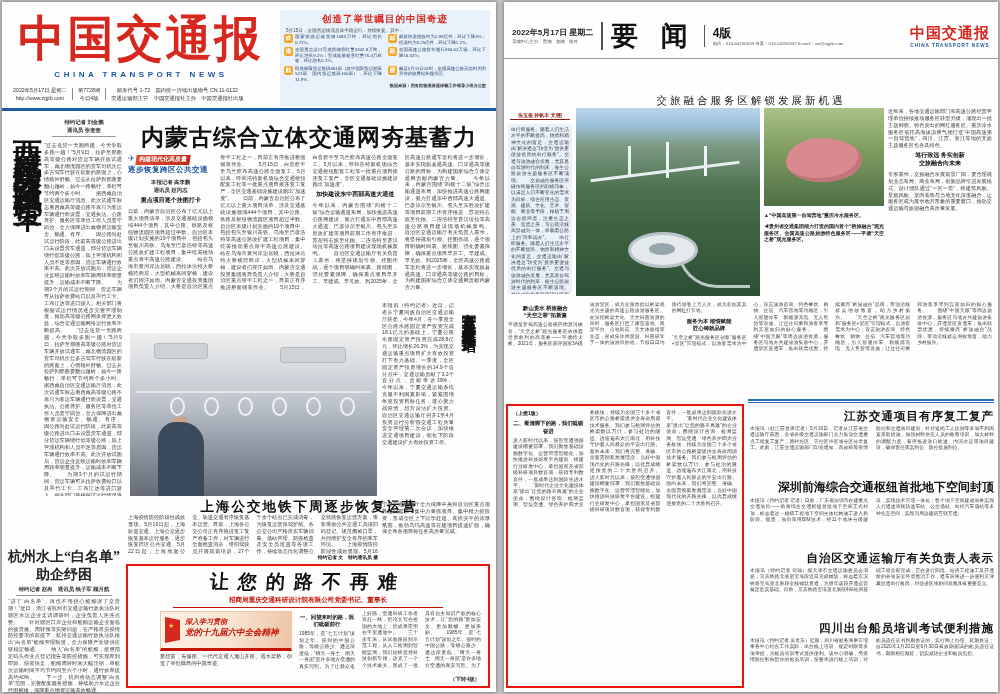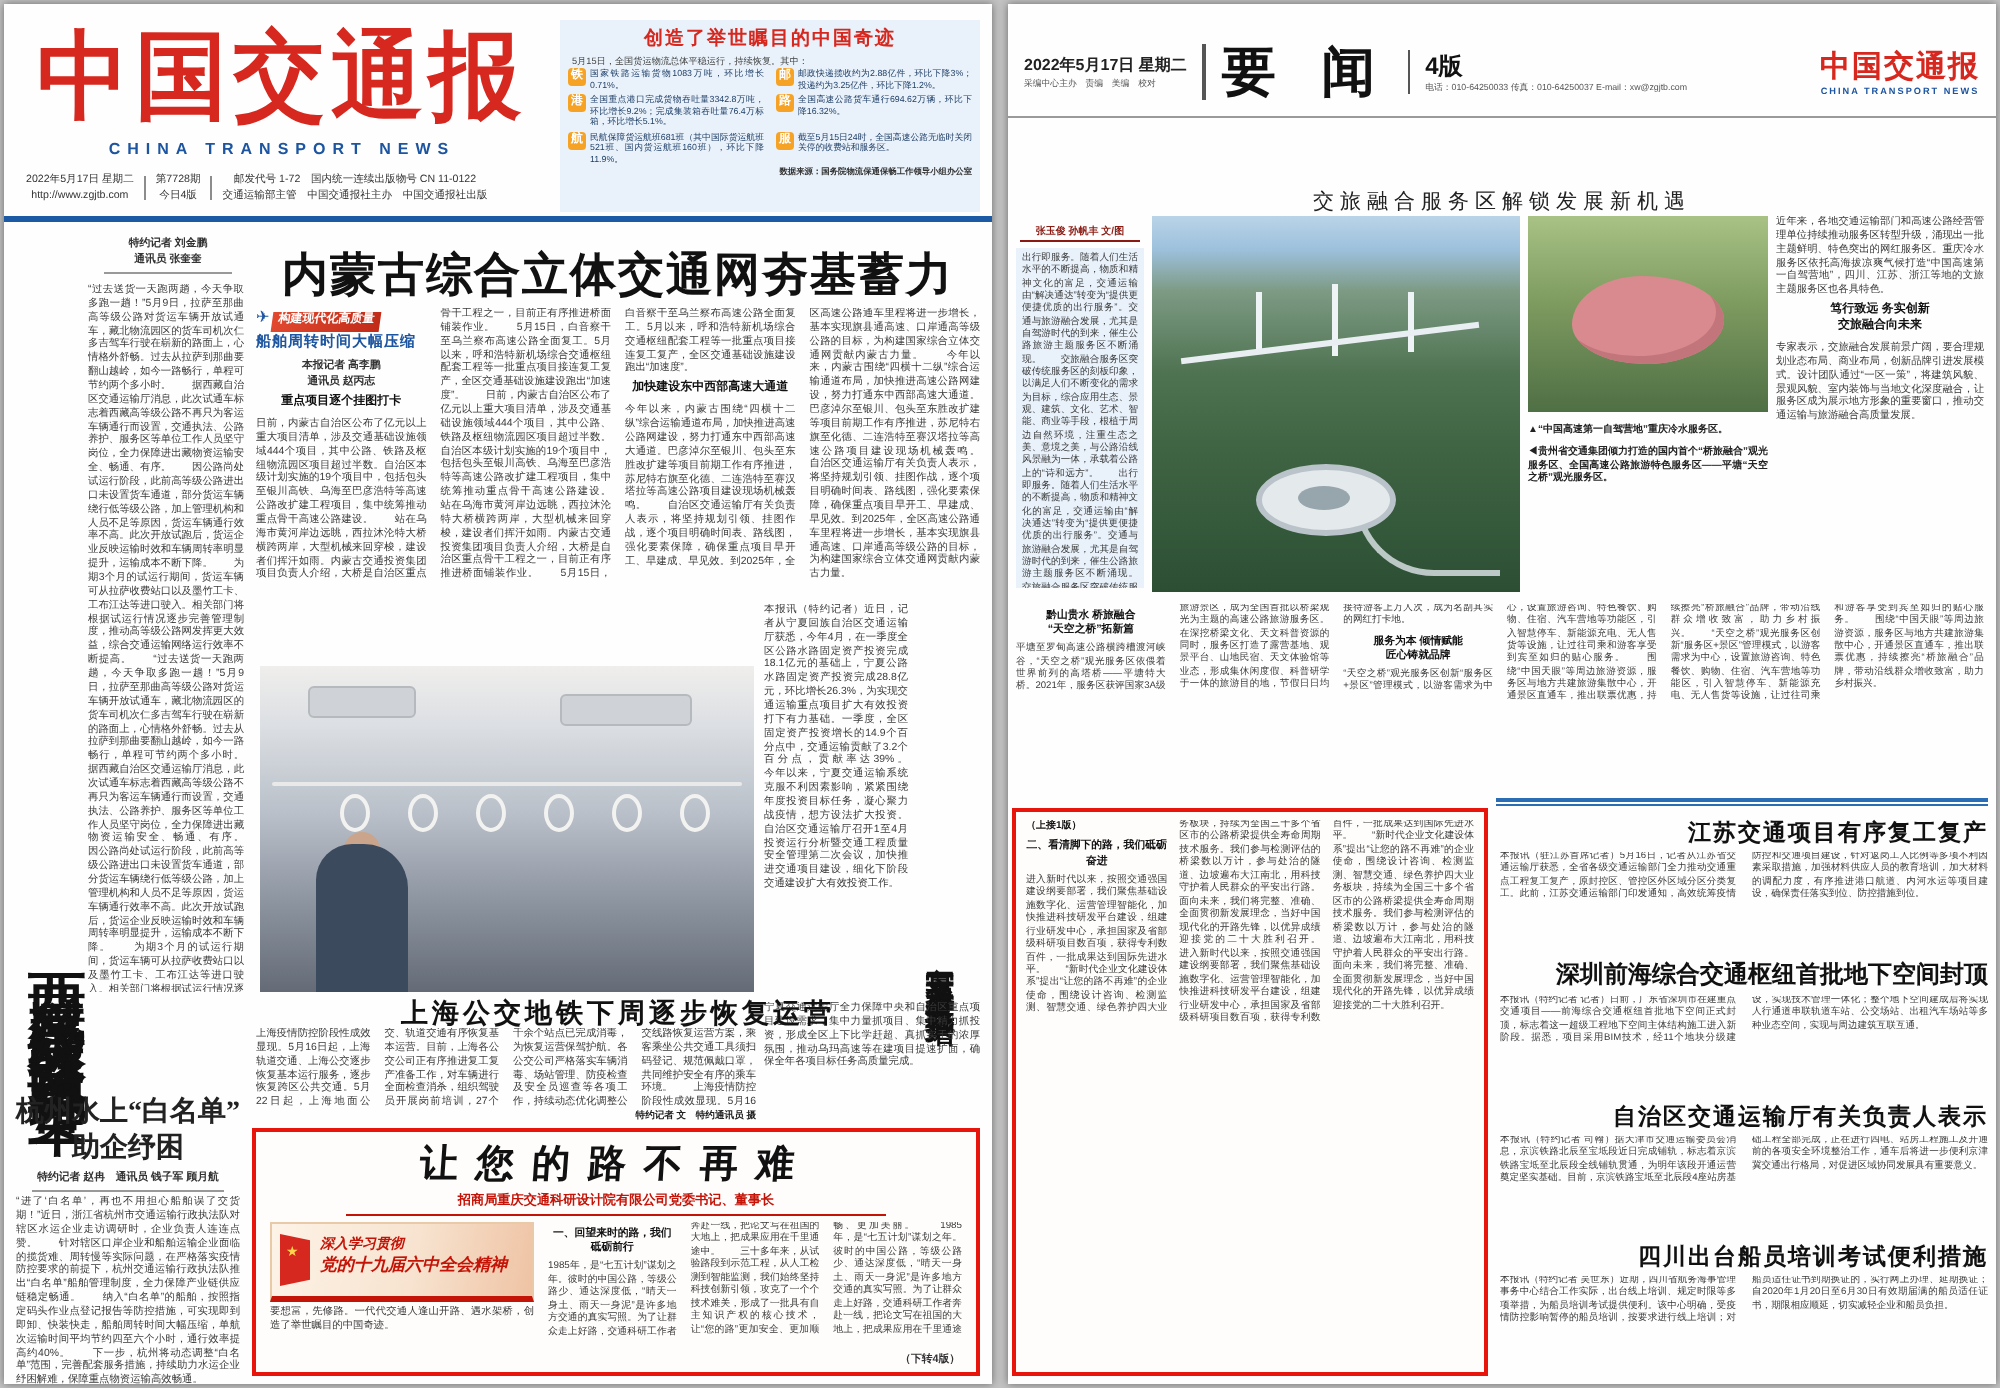--- a/index.html
+++ b/index.html
@@ -1,21 +1,21 @@
 <!DOCTYPE html>
 <html><head>
 <meta charset="utf-8">
 <style>
   html,body{margin:0;padding:0;background:#c2c2c2;}
   #canvas{position:relative;width:1000px;height:694px;background:#c2c2c2;overflow:hidden;
           font-family:"Liberation Sans",sans-serif;color:#222;}
   .page{position:absolute;top:2px;width:494px;height:690px;background:#fefefe;box-shadow:0 0 4px rgba(0,0,0,.45);}
   #p1{left:2px;} #p4{left:504px;}
   .abs{position:absolute;}
-  .ser{font-family:"Liberation Serif","DejaVu Serif",serif;text-align:right;}
+  .ser{font-family:"Liberation Serif","DejaVu Serif",serif;}
   .t{font-size:5.2px;line-height:1.32;text-align:justify;color:#3a3a3a;overflow:hidden;}
   .cols{column-gap:7px;}
   .ctr{text-align:center;}
   .vert{writing-mode:vertical-rl;text-orientation:upright;font-weight:900;color:#111;}
   .subhead{font-weight:bold;font-size:6px;text-align:center;color:#111;margin:3px 0;}
   
   .mh-title{left:8px;top:12px;width:262px;text-align:center;font-size:46px;font-weight:900;color:#d6281e;
             letter-spacing:3px;transform:scaleY(1.05);line-height:1.1;}
   .mh-eng{left:8px;top:68px;width:262px;text-align:center;font-size:8px;font-weight:bold;color:#1d55a0;letter-spacing:3.5px;}
   .mh-meta{left:6px;top:84px;width:268px;display:flex;align-items:center;font-size:5.3px;color:#333;}
@@ -49,21 +49,21 @@
   .handle{position:absolute;width:11px;height:15px;border:2.5px solid #f2f2f0;border-radius:50%;top:64px;}
   .bus-man{position:absolute;left:28px;bottom:0;width:46px;height:74px;background:#3c4a5e;border-radius:18px 22px 0 0;}
   .bus-head{position:absolute;left:42px;bottom:62px;width:18px;height:18px;background:#caa58b;border-radius:50%;}
   .sh-head{left:126px;top:496px;width:362px;text-align:center;font-size:13.5px;font-weight:900;color:#111;letter-spacing:2px;}
   .redbox{border:2px solid #e8150d;box-sizing:border-box;background:#fffdfc;}
   .rb1{left:124px;top:562px;width:364px;height:124px;padding:3px 7px;}
   .rb-title{text-align:center;font-size:19px;font-weight:900;letter-spacing:9px;color:#111;transform:skewX(-4deg);}
   .rb-author{width:78%;margin:1px auto 3px;text-align:center;color:#c41408;font-size:6.6px;font-weight:bold;
              border-bottom:1px solid #c41408;padding-bottom:2px;}
   .rb-body{display:flex;gap:7px;}
-  .rb-left{width:132px;flex:0 0 132px;}
+  .rb-left{width:132px;flex:0 0 132px;margin-left:25px;}
   .banner{position:relative;height:40px;background:linear-gradient(100deg,#fdf3e7 0%,#f7e3cf 55%,#efc3a4 100%);
           border:1px solid #e8c9a8;border-bottom:3px solid #c41408;box-sizing:border-box;padding:5px 3px 0 24px;}
   .flag{position:absolute;left:4px;top:5px;width:15px;height:26px;background:#d6281e;
         clip-path:polygon(0 0,100% 12%,100% 88%,0 100%);}
   .flag:after{content:"★";position:absolute;left:3px;top:5px;color:#ffd34d;font-size:7px;}
   .bn1{color:#c41408;font-weight:900;font-style:italic;font-size:7px;}
   .bn2{color:#c41408;font-weight:900;font-style:italic;font-size:8.5px;}
   .rb-cont{position:absolute;right:8px;bottom:3px;font-size:5.4px;font-weight:bold;color:#333;}
   
   .hdr{left:8px;top:14px;right:8px;height:40px;display:flex;align-items:center;gap:8px;}
@@ -174,21 +174,21 @@
       <div class="byline">通讯员 张奎奎</div>
       <div class="hr-thin"></div>
     </div>
     <div class="abs t" style="left:42px;top:140px;width:78px;height:354px;">“过去送货一天跑两趟，今天争取多跑一趟！”5月9日，拉萨至那曲高等级公路对货运车辆开放试通车，藏北物流园区的货车司机次仁多吉驾车行驶在崭新的路面上，心情格外舒畅。过去从拉萨到那曲要翻山越岭，如今一路畅行，单程可节约两个多小时。　　据西藏自治区交通运输厅消息，此次试通车标志着西藏高等级公路不再只为客运车辆通行而设置，交通执法、公路养护、服务区等单位工作人员坚守岗位，全力保障进出藏物资运输安全、畅通、有序。　　因公路尚处试运行阶段，此前高等级公路进出口未设置货车通道，部分货运车辆绕行低等级公路，加上管理机构和人员不足等原因，货运车辆通行效率不高。此次开放试跑后，货运企业反映运输时效和车辆周转率明显提升，运输成本不断下降。　　为期3个月的试运行期间，货运车辆可从拉萨收费站口以及墨竹工卡、工布江达等进口驶入。相关部门将根据试运行情况逐步完善管理制度，推动高等级公路网发挥更大效益，综合交通运输网络运行效率不断提高。　　“过去送货一天跑两趟，今天争取多跑一趟！”5月9日，拉萨至那曲高等级公路对货运车辆开放试通车，藏北物流园区的货车司机次仁多吉驾车行驶在崭新的路面上，心情格外舒畅。过去从拉萨到那曲要翻山越岭，如今一路畅行，单程可节约两个多小时。　　据西藏自治区交通运输厅消息，此次试通车标志着西藏高等级公路不再只为客运车辆通行而设置，交通执法、公路养护、服务区等单位工作人员坚守岗位，全力保障进出藏物资运输安全、畅通、有序。　　因公路尚处试运行阶段，此前高等级公路进出口未设置货车通道，部分货运车辆绕行低等级公路，加上管理机构和人员不足等原因，货运车辆通行效率不高。此次开放试跑后，货运企业反映运输时效和车辆周转率明显提升，运输成本不断下降。　　为期3个月的试运行期间，货运车辆可从拉萨收费站口以及墨竹工卡、工布江达等进口驶入。相关部门将根据试运行情况逐步完善管理制度，推动高等级公路网发挥更大效益，综合交通运输网络运行效率不断提高。</div>
 
     <div class="abs nmg-head ser">内蒙古综合立体交通网夯基蓄力</div>
     <div class="abs t cols" style="left:126px;top:152px;width:362px;height:178px;column-count:4;">
       <div class="badge">
         <span class="pl">✈</span>
         <span class="b1">构建现代化高质量</span><br>
-        <span class="b2">船舶周转时间大幅压缩</span>
+        <span class="b2">逐步恢复跨区公共交通</span>
       </div>
       <div class="byline">本报记者 高李鹏</div>
       <div class="byline" style="margin-bottom:3px;">通讯员 赵丙志</div>
       <h5 class="subhead">重点项目逐个挂图打卡</h5>
       <p>日前，内蒙古自治区公布了亿元以上重大项目清单，涉及交通基础设施领域444个项目，其中公路、铁路及枢纽物流园区项目超过半数。自治区本级计划实施的19个项目中，包括包头至银川高铁、乌海至巴彦浩特等高速公路改扩建工程项目，集中统筹推动重点骨干高速公路建设。　　站在乌海市黄河岸边远眺，西拉沐沦特大桥横跨两岸，大型机械来回穿梭，建设者们挥汗如雨。内蒙古交通投资集团项目负责人介绍，大桥是自治区重点骨干工程之一，目前正有序推进桥面铺装作业。　　5月15日，白音察干至乌兰察布高速公路全面复工。5月以来，呼和浩特新机场综合交通枢纽配套工程等一批重点项目接连复工复产，全区交通基础设施建设跑出“加速度”。　　日前，内蒙古自治区公布了亿元以上重大项目清单，涉及交通基础设施领域444个项目，其中公路、铁路及枢纽物流园区项目超过半数。自治区本级计划实施的19个项目中，包括包头至银川高铁、乌海至巴彦浩特等高速公路改扩建工程项目，集中统筹推动重点骨干高速公路建设。　　站在乌海市黄河岸边远眺，西拉沐沦特大桥横跨两岸，大型机械来回穿梭，建设者们挥汗如雨。内蒙古交通投资集团项目负责人介绍，大桥是自治区重点骨干工程之一，目前正有序推进桥面铺装作业。　　5月15日，白音察干至乌兰察布高速公路全面复工。5月以来，呼和浩特新机场综合交通枢纽配套工程等一批重点项目接连复工复产，全区交通基础设施建设跑出“加速度”。</p>
       <h5 class="subhead">加快建设东中西部高速大通道</h5>
       <p>今年以来，内蒙古围绕“四横十二纵”综合运输通道布局，加快推进高速公路网建设，努力打通东中西部高速大通道。巴彦淖尔至银川、包头至东胜改扩建等项目前期工作有序推进，苏尼特右旗至化德、二连浩特至赛汉塔拉等高速公路项目建设现场机械轰鸣。　　自治区交通运输厅有关负责人表示，将坚持规划引领、挂图作战，逐个项目明确时间表、路线图，强化要素保障，确保重点项目早开工、早建成、早见效。到2025年，全区高速公路通车里程将进一步增长，基本实现旗县通高速、口岸通高等级公路的目标，为构建国家综合立体交通网贡献内蒙古力量。　　今年以来，内蒙古围绕“四横十二纵”综合运输通道布局，加快推进高速公路网建设，努力打通东中西部高速大通道。巴彦淖尔至银川、包头至东胜改扩建等项目前期工作有序推进，苏尼特右旗至化德、二连浩特至赛汉塔拉等高速公路项目建设现场机械轰鸣。　　自治区交通运输厅有关负责人表示，将坚持规划引领、挂图作战，逐个项目明确时间表、路线图，强化要素保障，确保重点项目早开工、早建成、早见效。到2025年，全区高速公路通车里程将进一步增长，基本实现旗县通高速、口岸通高等级公路的目标，为构建国家综合立体交通网贡献内蒙古力量。</p>
     </div>
 
     <div class="photo photo-bus">

